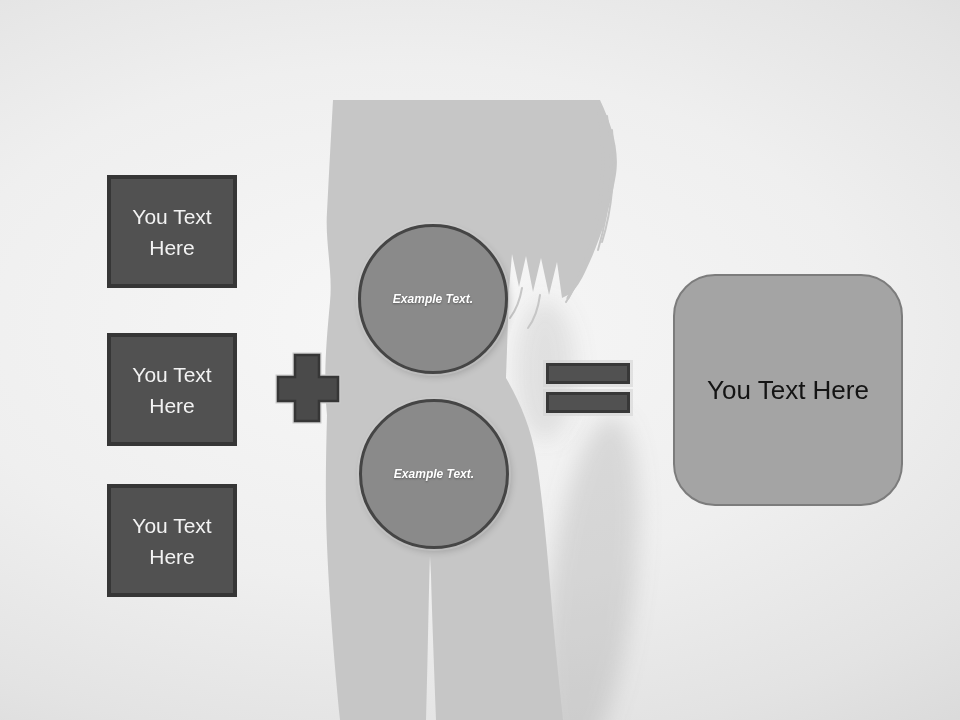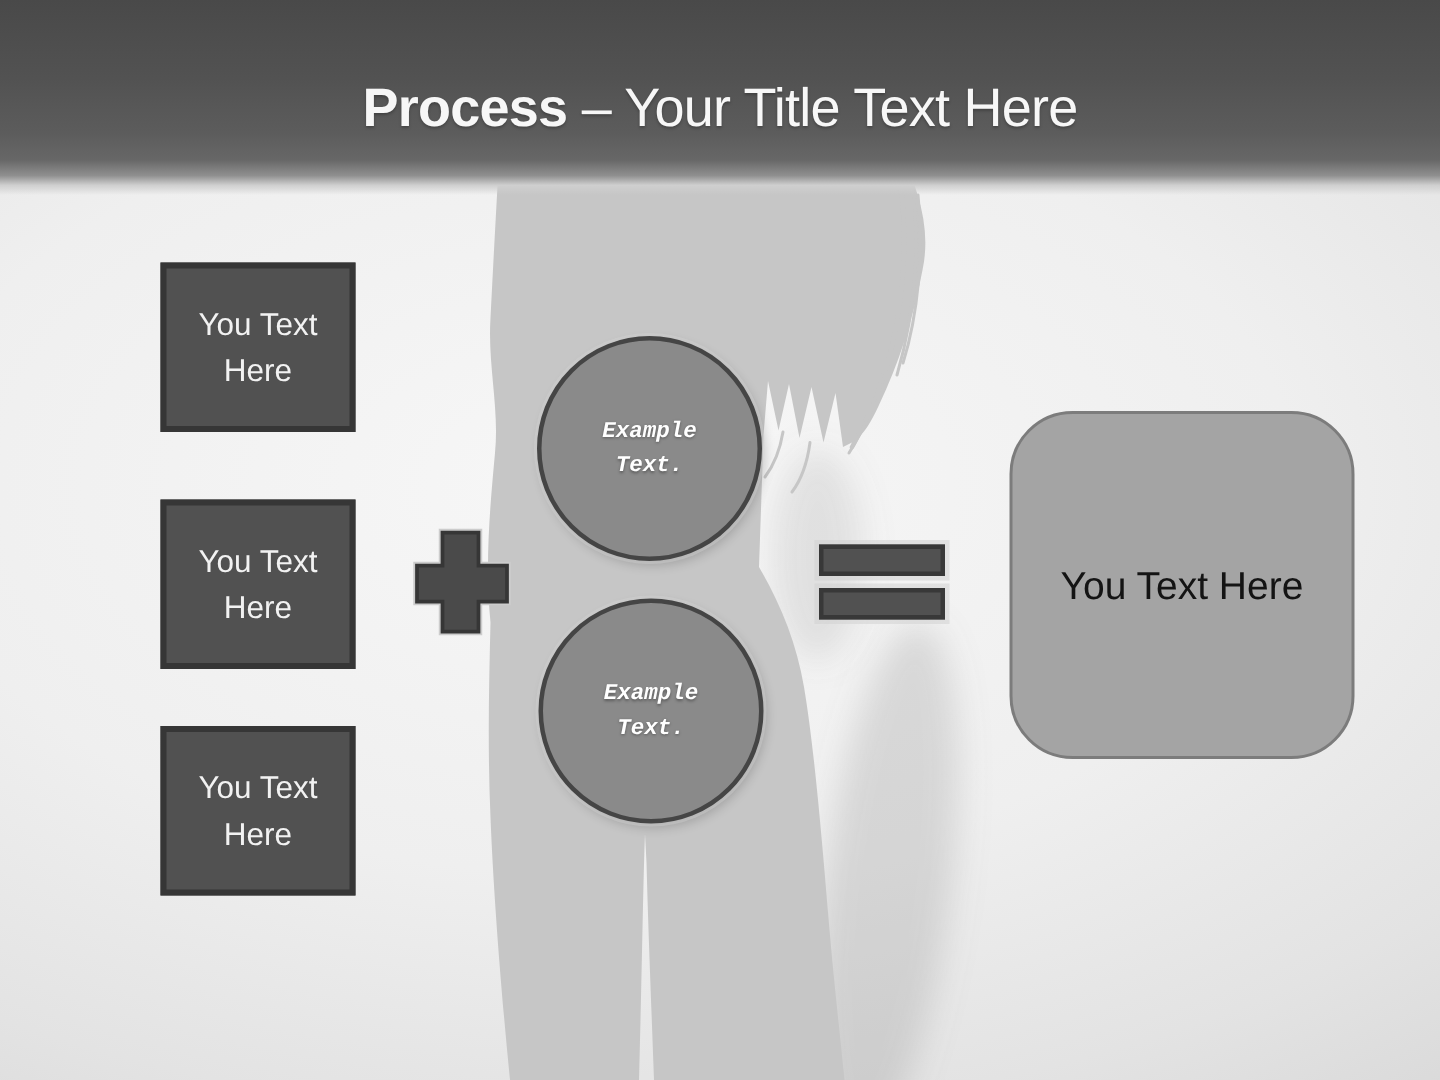--- a/index.html
+++ b/index.html
@@ -62,23 +62,22 @@
     background: #8a8a8a; border: 3px solid #454545; border-radius: 50%;
     display: flex; align-items: center; justify-content: center;
     box-shadow: 0 0 0 2px rgba(215,215,215,0.35), 2px 3px 7px rgba(0,0,0,0.18);
     cursor: pointer;
   }
   .example-circle.c1 { left: 358px; top: 224px; }
   .example-circle.c2 { left: 359px; top: 399px; }
   .example-circle .txt {
     width: 84px; text-align: center; color: #ffffff;
     font-weight: 700; font-style: italic;
-    font-size: 15px; line-height: 23px;
+    font-size: 12px; line-height: 23px;
     text-shadow: 0 1px 2px rgba(0,0,0,0.35);
-    font-family: Liberation Mono, monospace;
   }
 
   
   .result-box {
     position: absolute; left: 673px; top: 274px; width: 230px; height: 232px;
     box-sizing: border-box;
     background: #a4a4a4; border: 2px solid #7c7c7c; border-radius: 42px;
     display: flex; align-items: center; justify-content: center;
     text-align: center; color: #141414; font-size: 26px;
     cursor: pointer;
@@ -130,26 +129,20 @@
     <g stroke="#c6c6c6" fill="none" stroke-linecap="round">
       <path stroke-width="3" d="M 598 108 C 606 150 604 200 591 245 C 585 265 577 282 568 298"></path>
       <path stroke-width="2" d="M 607 116 C 614 158 611 205 598 250"></path>
       <path stroke-width="2" d="M 612 130 C 616 168 612 210 602 242"></path>
       <path stroke-width="2" d="M 588 250 C 583 270 575 288 566 302"></path>
       <path stroke-width="2" d="M 540 295 C 538 310 534 320 528 328"></path>
       <path stroke-width="2" d="M 522 288 C 520 300 516 310 510 318"></path>
     </g>
   </svg>
 
-  <div class="header">
-    <div class="title">
-      <span class="bold">Process</span>
-      <span class="rest">– Your Title Text Here</span>
-    </div>
-  </div>
 
   <div class="input-box b1">
     <span>You Text Here</span>
   </div>
   <div class="input-box b2">
     <span>You Text Here</span>
   </div>
   <div class="input-box b3">
     <span>You Text Here</span>
   </div>

